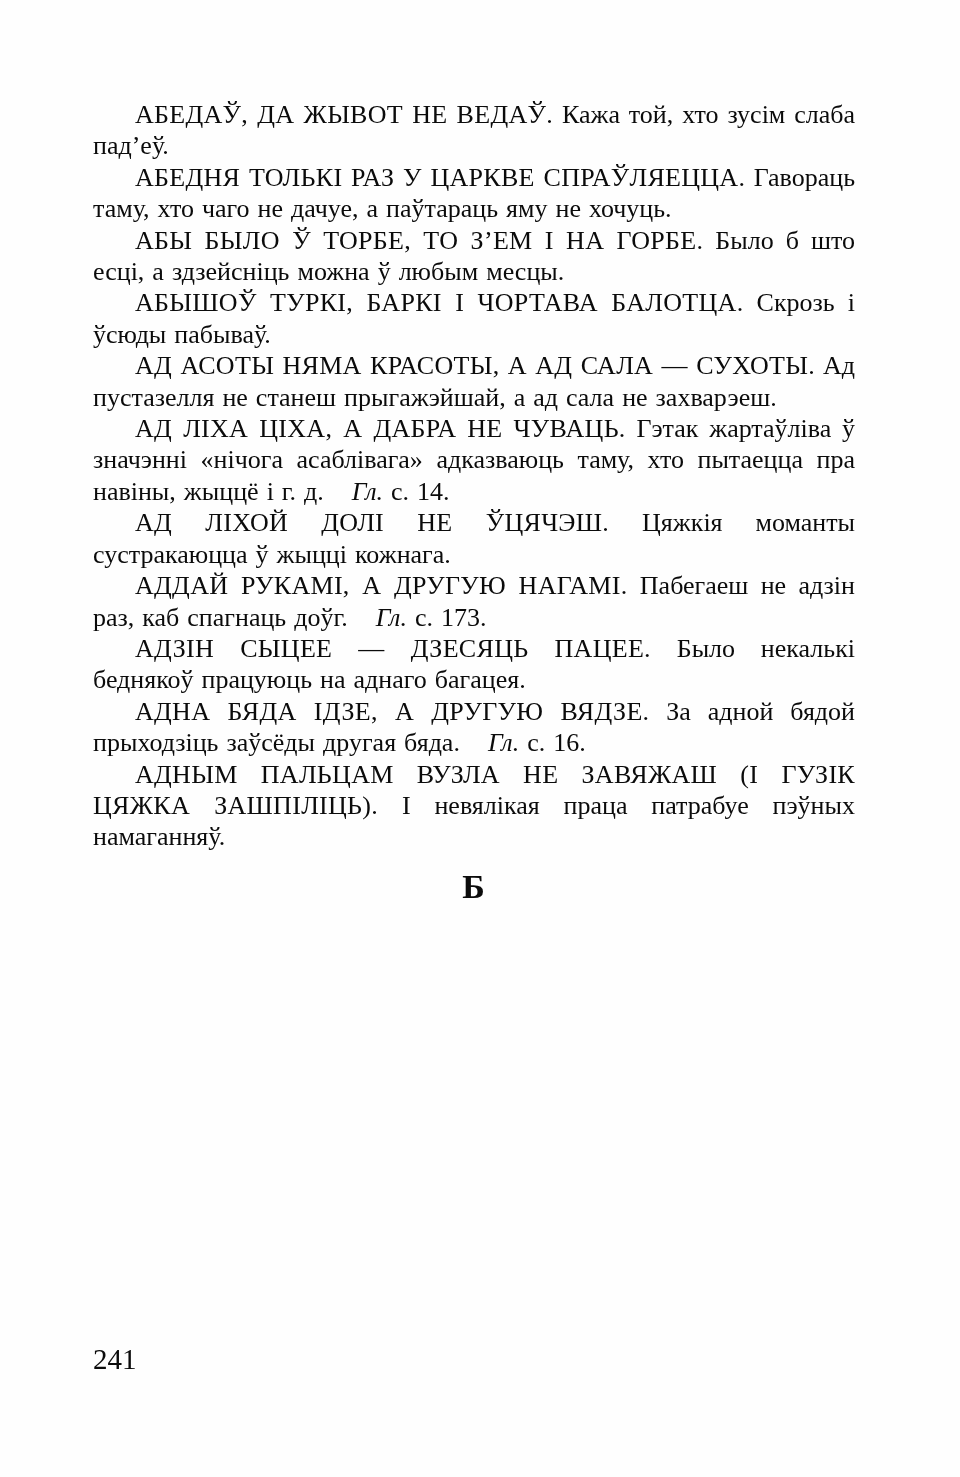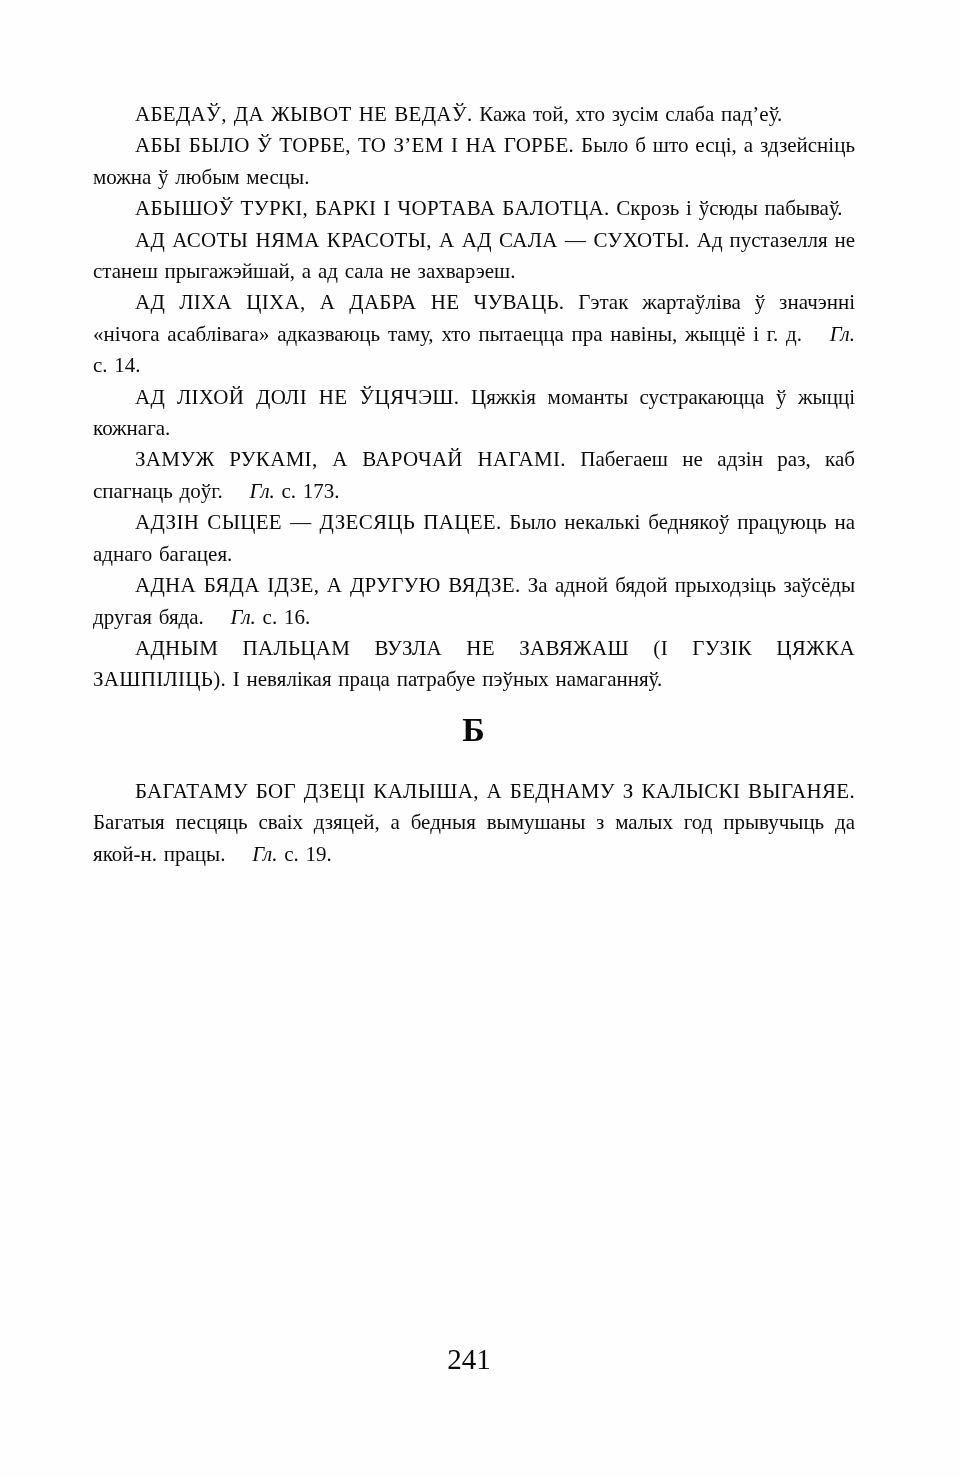--- a/index.html
+++ b/index.html
@@ -19,21 +19,21 @@
   .text-block {
     position: absolute;
     left: 93px;
     top: 99px;
     width: 762px;
   }
   p.entry {
     margin: 0;
     text-indent: 42px;
     text-align: justify;
-    font-size: 21px;
+    font-size: 26px;
     line-height: 31.4px;
     word-spacing: 1.5px;
   }
   .head {
     letter-spacing: 0.3px;
   }
   .ref {
     font-style: italic;
     margin-left: 20px;
   }
@@ -43,74 +43,72 @@
     font-size: 34px;
     line-height: 34px;
     font-weight: 700;
     letter-spacing: 1px;
   }
   .page-number {
     position: absolute;
     top: 1344px;
     left: 93px;
     width: 752px;
-    text-align: center;
+    text-align: left;
     font-size: 29px;
     line-height: 30px;
   }
 </style>
 </head>
 <body>
 
 <div class="page">
   <div class="text-block">
 
     <p class="entry"><span class="head">АБЕДАЎ, ДА ЖЫВОТ НЕ ВЕДАЎ.</span>
       <span>Кажа той, хто зусім слаба пад’еў.</span></p>
 
+    <p class="entry"><span class="head">АБЕДНЯ ТОЛЬКІ РАЗ У ЦАРКВЕ СПРАЎЛЯЕЦЦА.</span>
+      <span>Гавораць таму, хто чаго не дачуе, а паўтараць яму не хочуць.</span></p>
 
     <p class="entry"><span class="head">АБЫ БЫЛО Ў ТОРБЕ, ТО З’ЕМ І НА ГОРБЕ.</span>
       <span>Было б што есці, а здзейсніць можна ў любым месцы.</span></p>
 
 
     <p class="entry"><span class="head">АБЫШОЎ ТУРКІ, БАРКІ І ЧОРТАВА БАЛОТЦА.</span>
       <span>Скрозь і ўсюды пабываў.</span></p>
 
     <p class="entry"><span class="head">АД АСОТЫ НЯМА КРАСОТЫ, А АД САЛА — СУ­ХОТЫ.</span>
       <span>Ад пустазелля не станеш прыгажэйшай, а ад сала не захварэеш.</span></p>
 
     <p class="entry"><span class="head">АД ЛІХА ЦІХА, А ДАБРА НЕ ЧУВАЦЬ.</span>
       <span>Гэтак жар­таўліва ў значэнні «нічога асаблівага» адказваюць таму, хто пытаецца пра навіны, жыццё і г. д.</span>
       <span class="ref">Гл.</span>
       <span>с. 14.</span></p>
 
     <p class="entry"><span class="head">АД ЛІХОЙ ДОЛІ НЕ ЎЦЯЧЭШ.</span>
       <span>Цяжкія моманты сустракаюцца ў жыцці кожнага.</span></p>
 
-    <p class="entry"><span class="head">ЗАМУЖ РУКАМІ, А ВАРОЧАЙ НАГАМІ.</span>
+    <p class="entry"><span class="head">АДДАЙ РУКАМІ, А ДРУГУЮ НАГАМІ.</span>
       <span>Пабегаеш не адзін раз, каб спагнаць доўг.</span>
       <span class="ref">Гл.</span>
       <span>с. 173.</span></p>
 
     <p class="entry"><span class="head">АДЗІН СЫЦЕЕ — ДЗЕСЯЦЬ ПАЦЕЕ.</span>
       <span>Было некалькі беднякоў працуюць на аднаго багацея.</span></p>
 
 
     <p class="entry"><span class="head">АДНА БЯДА ІДЗЕ, А ДРУГУЮ ВЯДЗЕ.</span>
       <span>За адной бя­дой прыходзіць заўсёды другая бяда.</span>
       <span class="ref">Гл.</span>
       <span>с. 16.</span></p>
 
     <p class="entry"><span class="head">АДНЫМ ПАЛЬЦАМ ВУЗЛА НЕ ЗАВЯЖАШ (І ГУЗІК ЦЯЖКА ЗАШПІЛІЦЬ).</span>
       <span>І невялікая праца патрабуе пэў­ных намаганняў.</span></p>
 
     <h2 class="section-letter">Б</h2>
 
 
-    <p class="entry"><span class="head">БАГАТАМУ БОГ ДЗЕЦІ КАЛЫША, А БЕДНАМУ З КАЛЫСКІ ВЫГАНЯЕ.</span>
-      <span>Багатыя песцяць сваіх дзяцей, а бедныя вымушаны з малых год прывучыць да якой-н. працы.</span>
-      <span class="ref">Гл.</span>
-      <span>с. 19.</span></p>
 
   </div>
 
   <div class="page-number">241</div>
 </div>
 
 </body></html>

